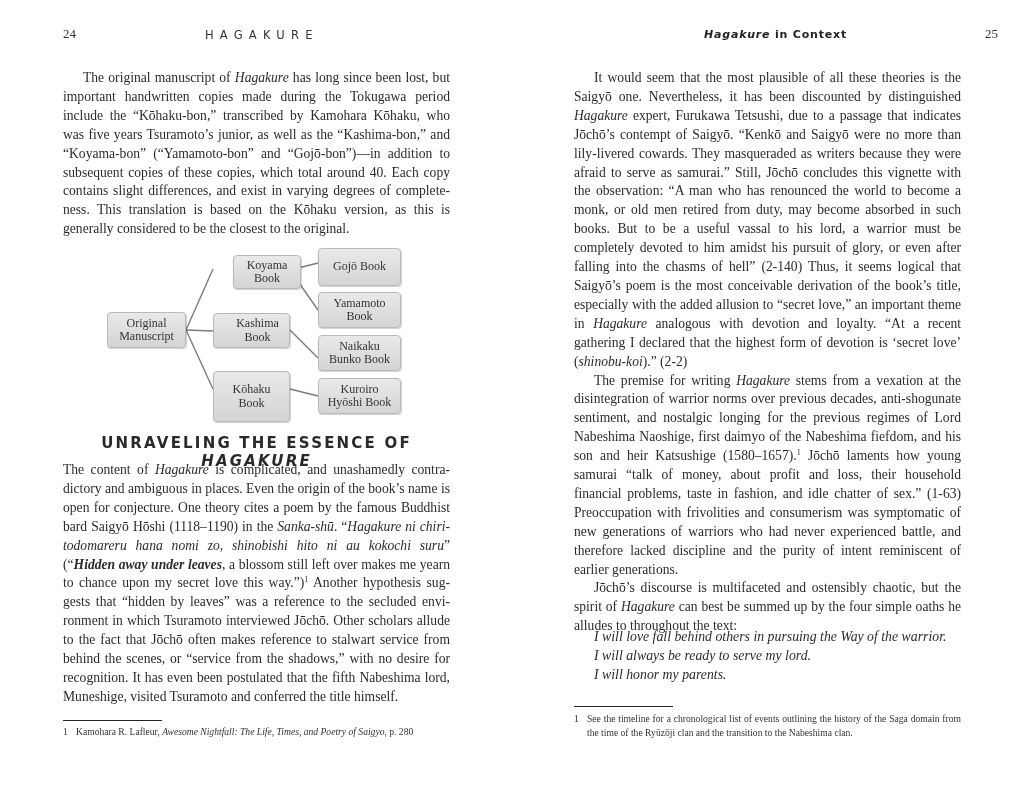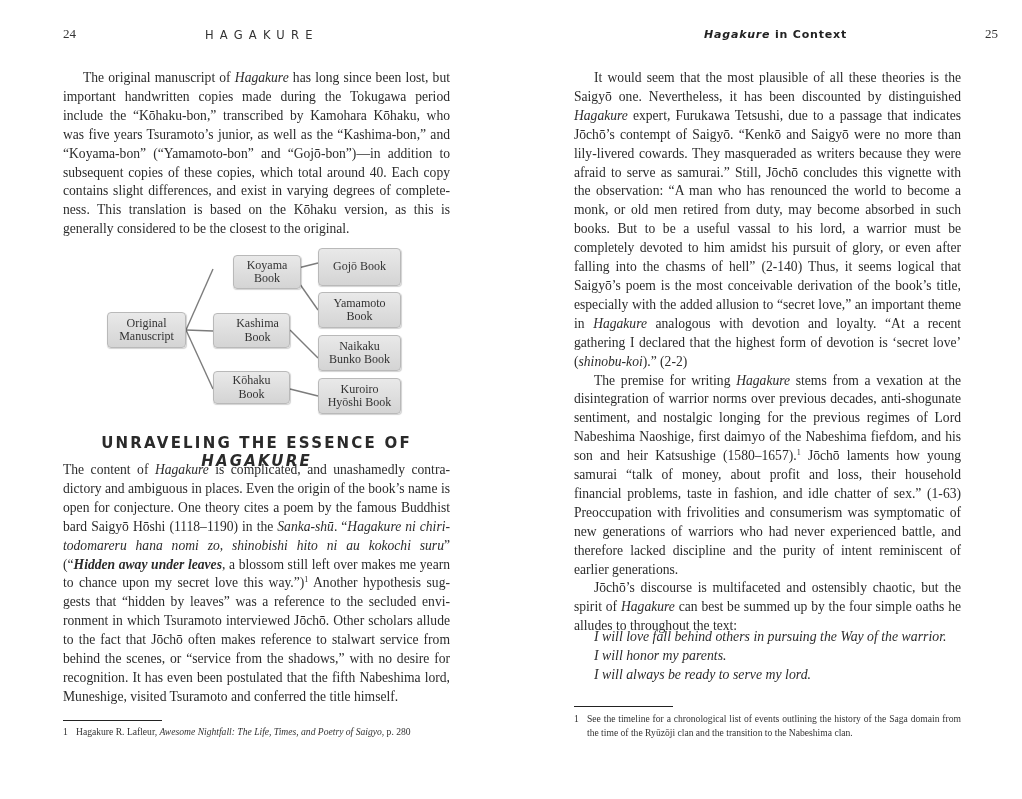--- a/index.html
+++ b/index.html
@@ -68,21 +68,21 @@
     </svg>
     <div class="node" style="left:7px; top:68px; width:79px; height:36px;">
       <span>Original<br>Manuscript</span>
     </div>
     <div class="node" style="left:105px; top:11px; width:68px; height:34px;margin-left:28px;">
       <span>Koyama<br>Book</span>
     </div>
     <div class="node" style="left:113px; top:69px; width:77px; height:35px;padding-left:12px;">
       <span>Kashima<br>Book</span>
     </div>
-    <div class="node" style="left:113px; top:127px; width:77px; height:33px;">
+    <div class="node" style="left:113px; top:127px; width:77px; height:51px;">
       <span>Kōhaku<br>Book</span>
     </div>
     <div class="node" style="left:218px; top:4px; width:83px; height:38px;">
       <span>Gojō Book</span>
     </div>
     <div class="node" style="left:218px; top:48px; width:83px; height:36px;">
       <span>Yamamoto<br>Book</span>
     </div>
     <div class="node" style="left:218px; top:91px; width:83px; height:36px;">
       <span>Naikaku<br>Bunko Book</span>
@@ -96,40 +96,40 @@
     <span>UNRAVELING THE ESSENCE OF </span><i>HAGAKURE</i>
   </div>
 
   <div class="body-text" style="left:63px; top:461px;">
     <p><span>The content of </span><i>Hagakure</i><span> is complicated, and unashamedly contra­dictory and ambiguous in places. Even the origin of the book’s name is open for conjecture. One theory cites a poem by the famous Bud­dhist bard Saigyō Hōshi (1118–1190) in the </span><i>Sanka-shū</i><span>. “</span><i>Hagakure ni chiri-todomareru hana nomi zo, shinobishi hito ni au kokochi suru</i><span>” (“</span><b style="font-style: italic;">Hidden away under leaves</b><span>, a blossom still left over makes me yearn to chance upon my secret love this way.”)</span><sup>1</sup><span> Another hypothesis sug­gests that “hidden by leaves” was a reference to the secluded envi­ronment in which Tsuramoto interviewed Jōchō. Other scholars allude to the fact that Jōchō often makes reference to stalwart service from behind the scenes, or “service from the shadows,” with no desire for recognition. It has even been postulated that the fifth Nabeshima lord, Muneshige, visited Tsuramoto and conferred the title himself.</span></p>
   </div>
 
   <div class="fn-rule" style="left:63px; top:720px;"></div>
   <div class="footnote" style="left:63px; top:725px; width:390px;">
     <span class="fn-num">1</span>
-    <span class="fn-text"><span>Hagakure R. Lafleur, </span><i>Awesome Nightfall: The Life, Times, and Poetry of Saigyo</i><span>, p. 280</span></span>
+    <span class="fn-text"><span>Kamohara R. Lafleur, </span><i>Awesome Nightfall: The Life, Times, and Poetry of Saigyo</i><span>, p. 280</span></span>
   </div>
 </div>
 
 <div class="page page-right">
   <div class="running-head-right">
     <i>Hagakure</i><span> in Context</span>
   </div>
   <div class="folio" style="left:433px;margin-left:41px;">25</div>
 
   <div class="body-text" style="left:63px; top:69px;">
     <p class="indent"><span>It would seem that the most plausible of all these theories is the Saigyō one. Nevertheless, it has been discounted by distinguished </span><i>Hagakure</i><span> expert, Furukawa Tetsushi, due to a passage that indicates Jōchō’s contempt of Saigyō. “Kenkō and Saigyō were no more than lily-livered cowards. They masqueraded as writers because they were afraid to serve as samurai.” Still, Jōchō concludes this vignette with the observation: “A man who has renounced the world to become a monk, or old men retired from duty, may become absorbed in such books. But to be a useful vassal to his lord, a warrior must be completely devoted to him amidst his pursuit of glory, or even after falling into the chasms of hell” (2-140) Thus, it seems logical that Saigyō’s poem is the most conceivable derivation of the book’s title, especially with the added allusion to “secret love,” an important theme in </span><i>Hagakure</i><span> analogous with devotion and loyalty. “At a recent gathering I declared that the highest form of devotion is ‘secret love’ (</span><i>shinobu-koi</i><span>).” (2-2)</span></p>
     <p class="indent"><span>The premise for writing </span><i>Hagakure</i><span> stems from a vexation at the disintegration of warrior norms over previous decades, anti-shogu­nate sentiment, and nostalgic longing for the previous regimes of Lord Nabeshima Naoshige, first daimyo of the Nabeshima fiefdom, and his son and heir Katsushige (1580–1657).</span><sup>1</sup><span> Jōchō laments how young samurai “talk of money, about profit and loss, their household financial problems, taste in fashion, and idle chatter of sex.” (1-63) Preoccupation with frivolities and consumerism was symptomatic of new generations of warriors who had never experienced battle, and therefore lacked discipline and the purity of intent reminiscent of earlier generations.</span></p>
     <p class="indent"><span>Jōchō’s discourse is multifaceted and ostensibly chaotic, but the spirit of </span><i>Hagakure</i><span> can best be summed up by the four simple oaths he alludes to throughout the text:</span></p>
   </div>
 
   <div class="oaths">
     <div>I will love fall behind others in pursuing the Way of the warrior.</div>
+    <div>I will always be ready to serve my lord.</div>
     <div>I will honor my parents.</div>
-    <div>I will always be ready to serve my lord.</div>
   </div>
 
   <div class="fn-rule" style="left:63px; top:706px;"></div>
   <div class="footnote" style="left:63px; top:712px; width:387px;">
     <span class="fn-num">1</span>
     <span class="fn-text">See the timeline for a chronological list of events outlining the history of the Saga domain from the time of the Ryūzōji clan and the transition to the Nabeshima clan.</span>
   </div>
 </div>
 
 </body></html>

